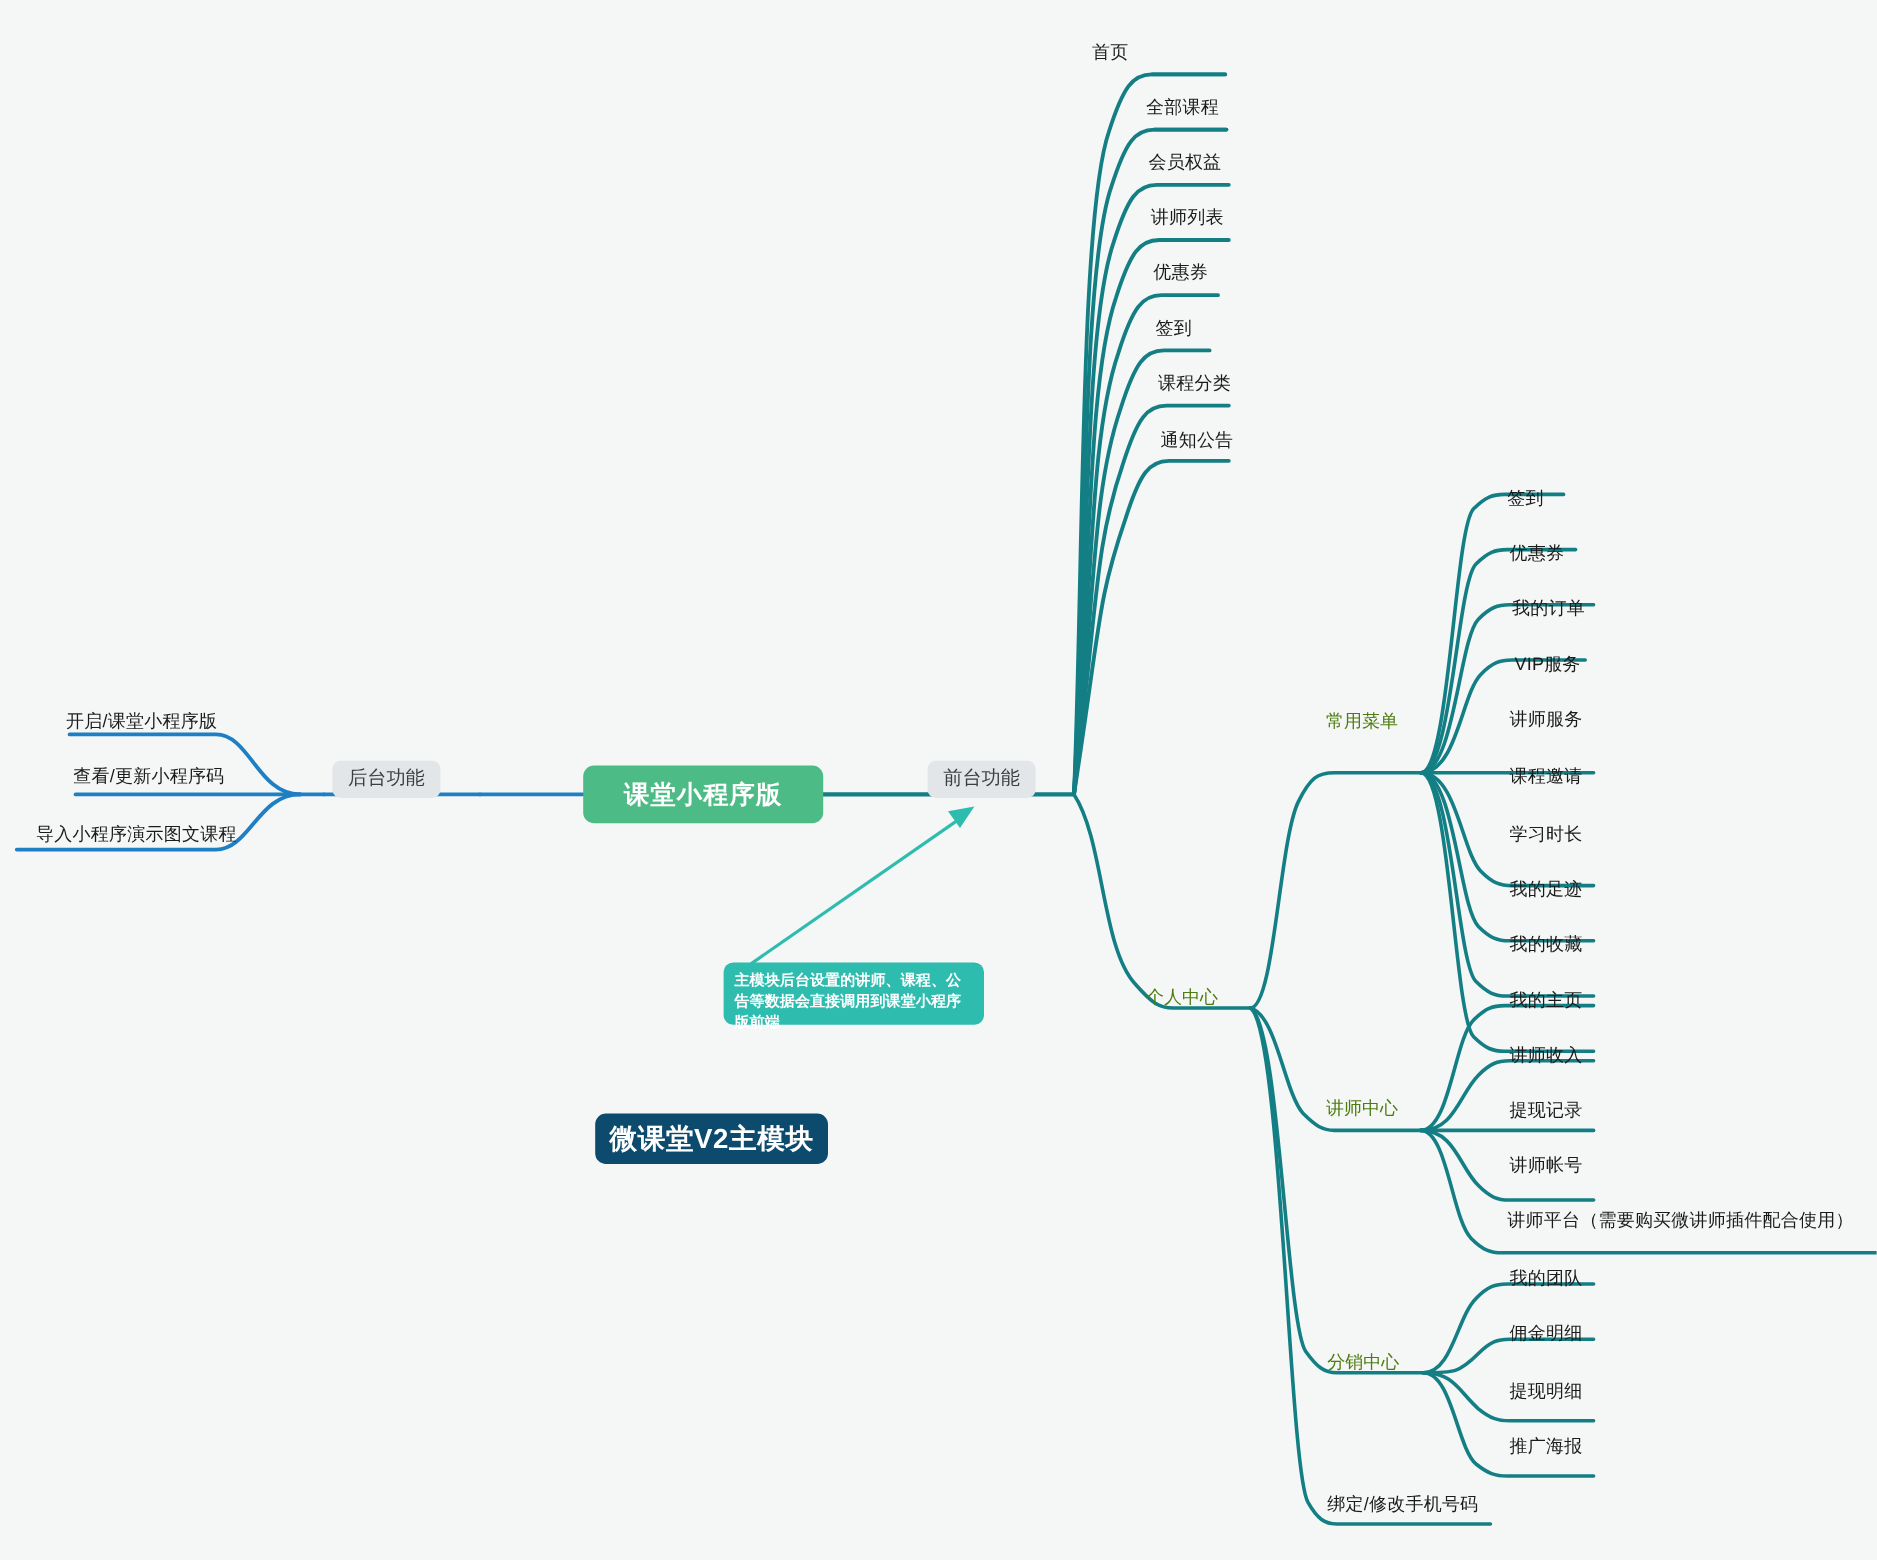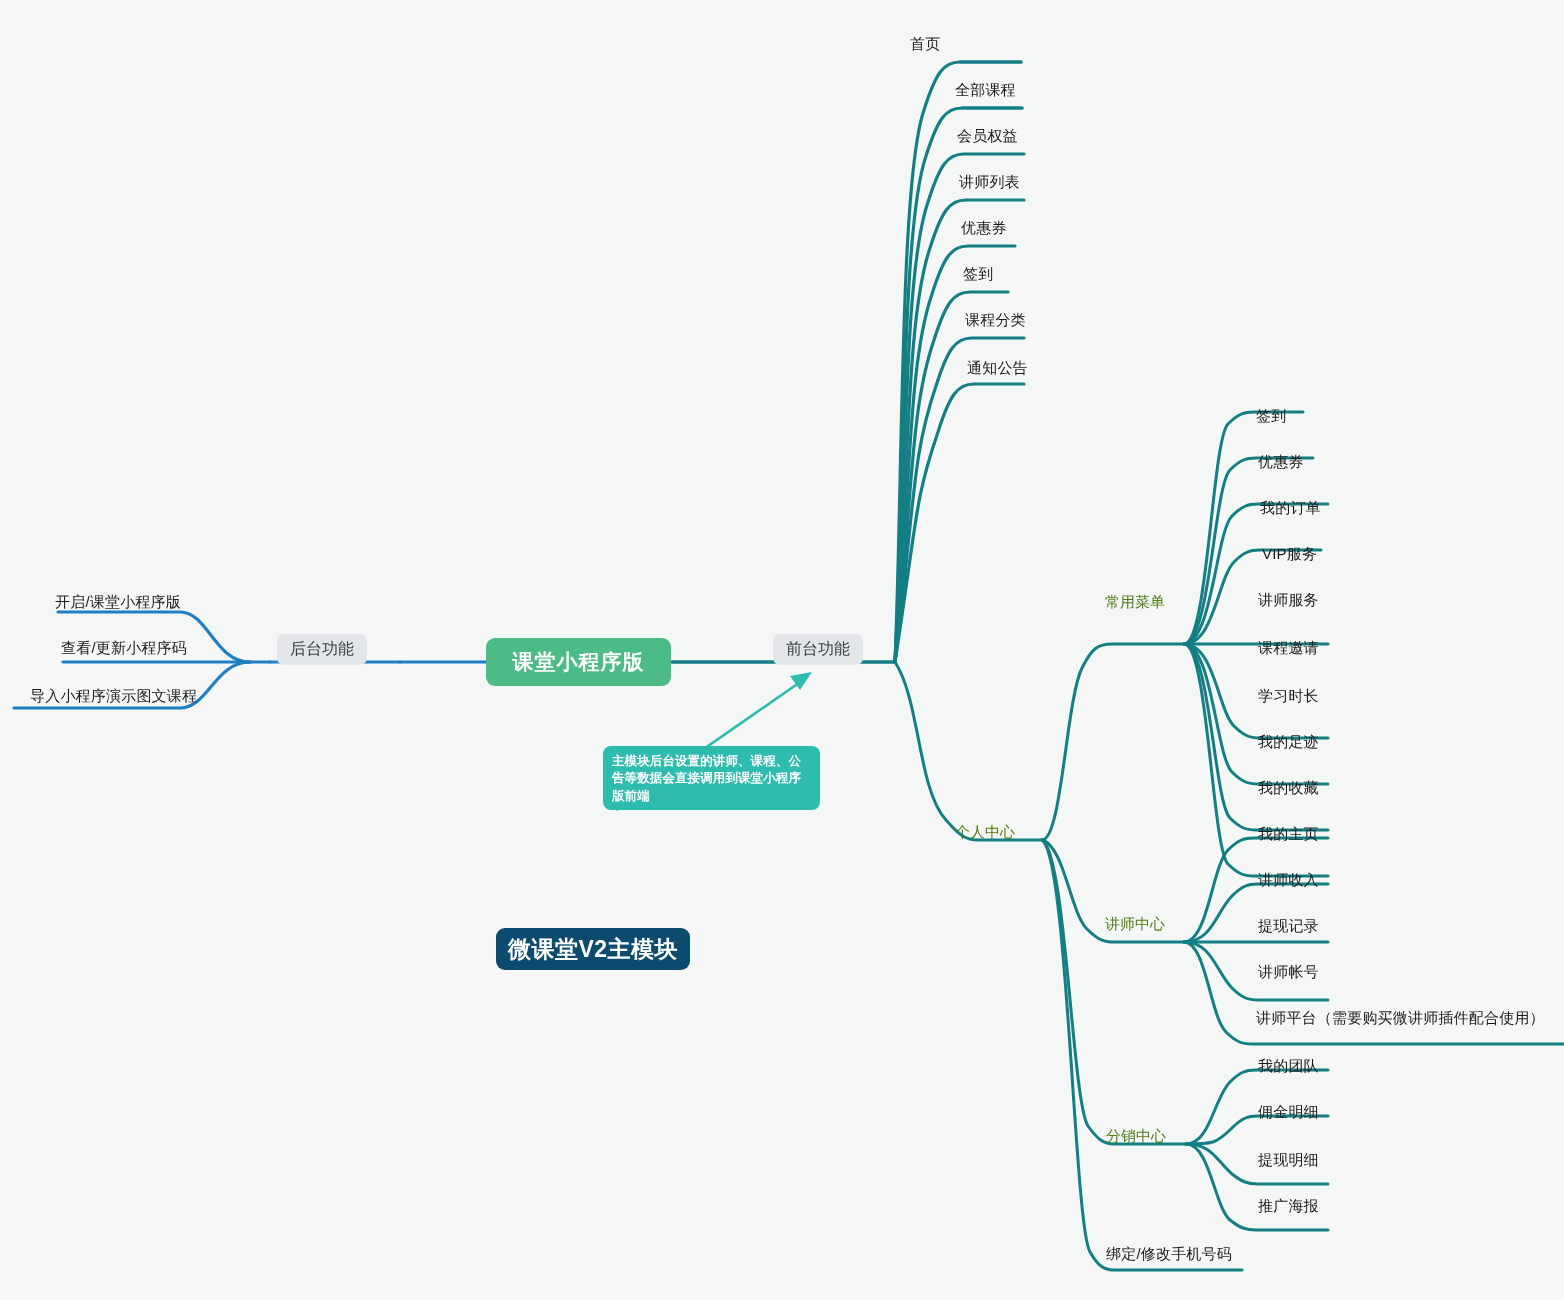--- a/index.html
+++ b/index.html
@@ -151,29 +151,29 @@
       <path d="M 960,62  L 1021,62" stroke-width="3.2"></path>
       <path d="M 962,108 L 1022,108" stroke-width="3.2"></path>
     </g>
 
     <g fill="none" stroke="#2ebcae" stroke-width="2.6">
       <path d="M 616,810 L 806,678"></path>
     </g>
     <polygon points="812,672 790,676 800,690" fill="#2ebcae"></polygon>
   </svg>
 
-  <div class="root-node" style="left:486px; top:638px; width:185px; height:48px;">
+  <div class="root-node" style="left:486px; top:638px; width:200px; height:48px;">
     <span>课堂小程序版</span>
   </div>
 
   <div class="sub-node" style="left:496px; top:928px; width:194px; height:42px;">
     <span>微课堂V2主模块</span>
   </div>
 
-  <div class="note-box" style="left:603px; top:746px; width:217px; height:64px;">
+  <div class="note-box" style="left:603px; top:802px; width:217px; height:52px;">
     <span>主模块后台设置的讲师、课程、公告等数据会直接调用到课堂小程序版前端</span>
   </div>
 
   <div class="pill" style="left:277px; top:634px;">
     <span>后台功能</span>
   </div>
 
   <div class="pill" style="left:773px; top:634px;">
     <span>前台功能</span>
   </div>

